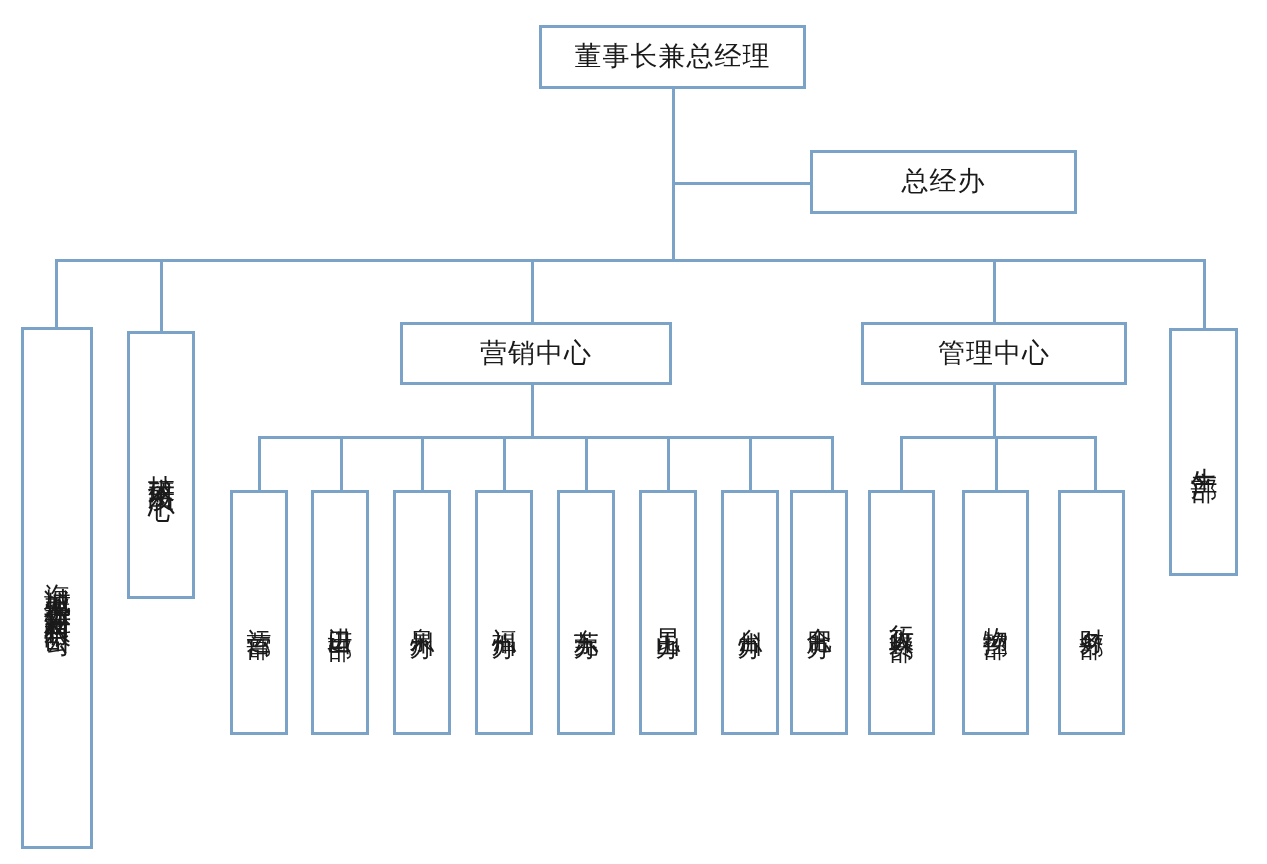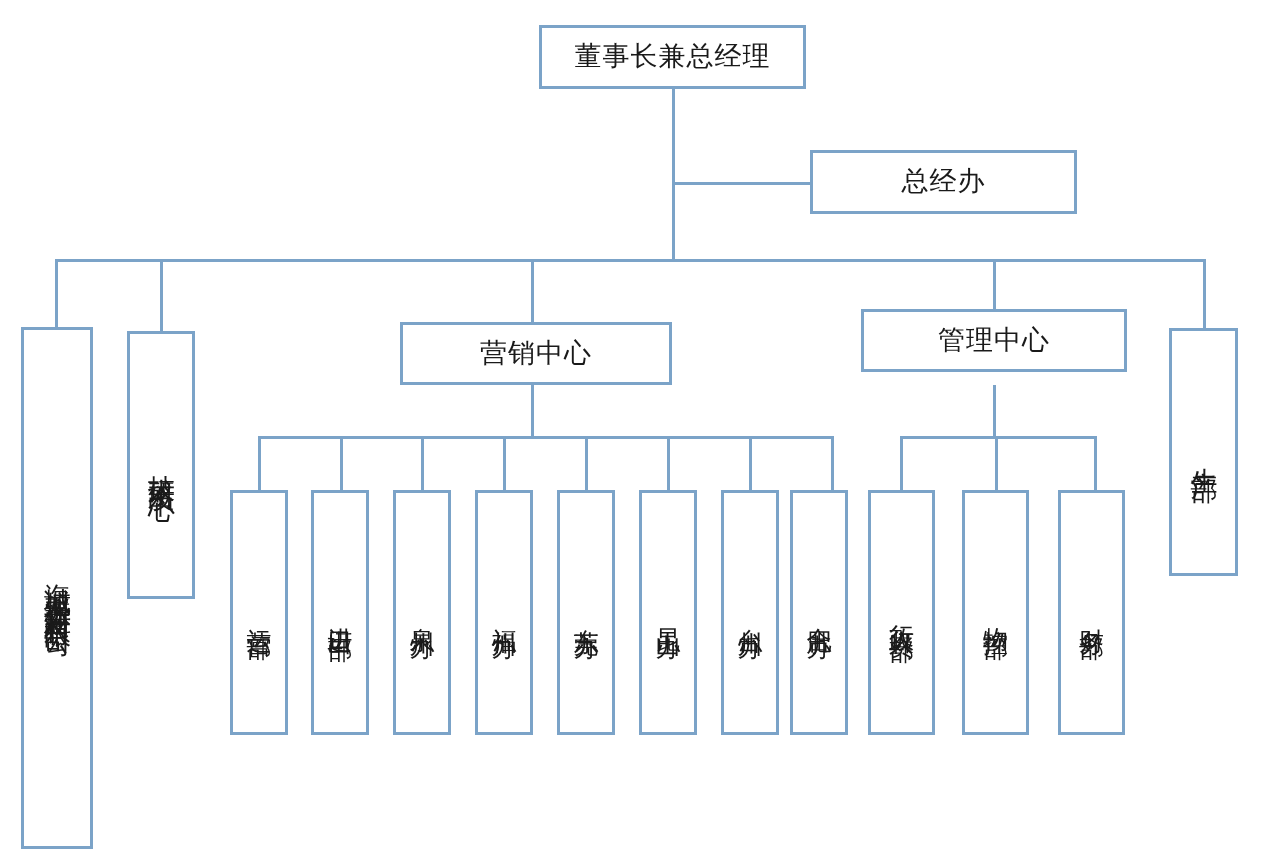--- a/index.html
+++ b/index.html
@@ -106,21 +106,21 @@
   </div>
 
   <div class="node vert" style="left:127px; top:331px; width:68px; height:268px;">
     <span class="label">技术研发中心</span>
   </div>
 
   <div class="node horiz" style="left:400px; top:322px; width:272px; height:63px;">
     <span class="label">营销中心</span>
   </div>
 
-  <div class="node horiz" style="left:861px; top:309px; width:266px; height:63px;">
+  <div class="node horiz" style="left:861px; top:322px; width:266px; height:63px;">
     <span class="label">管理中心</span>
   </div>
 
   <div class="node vert" style="left:1169px; top:328px; width:69px; height:248px;">
     <span class="label">生产部</span>
   </div>
 
   <div class="node vert small" style="left:230px; top:490px; width:58px; height:245px;">
     <span class="label">运营部</span>
   </div>

